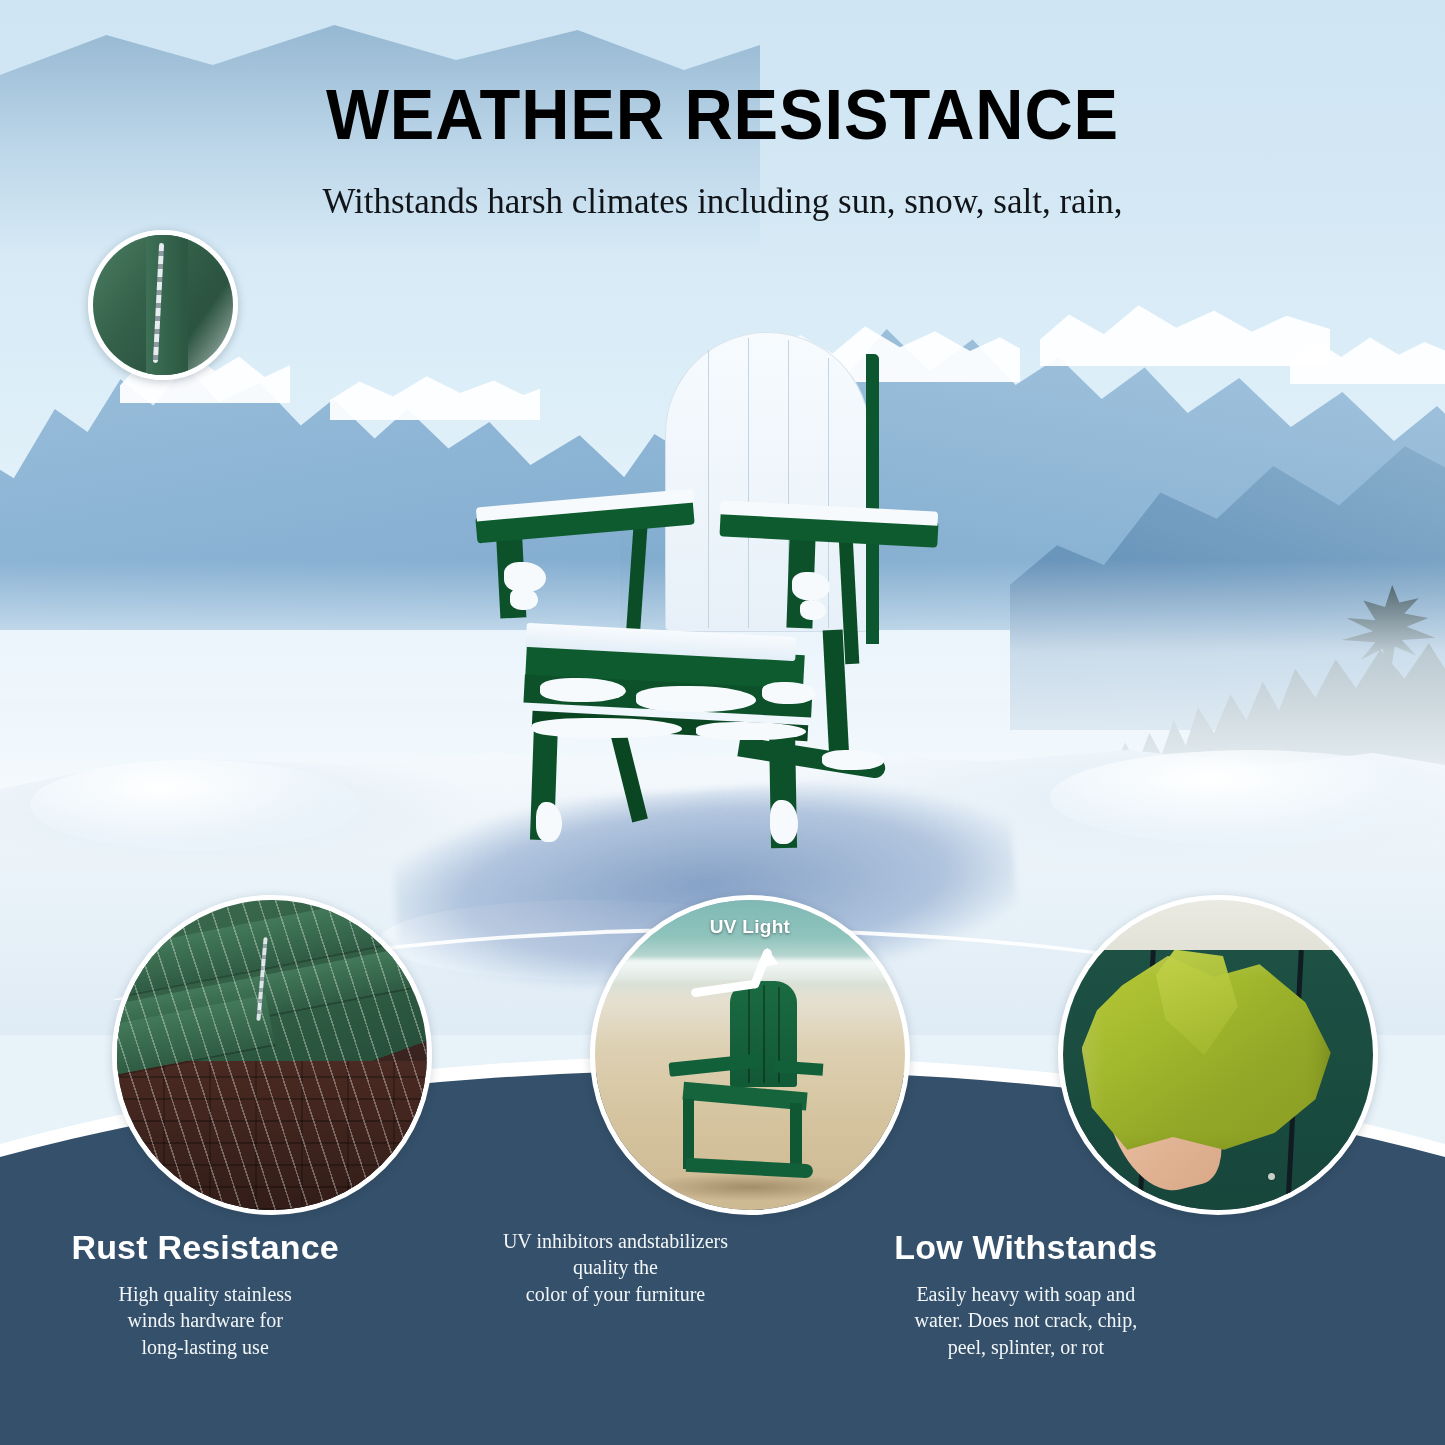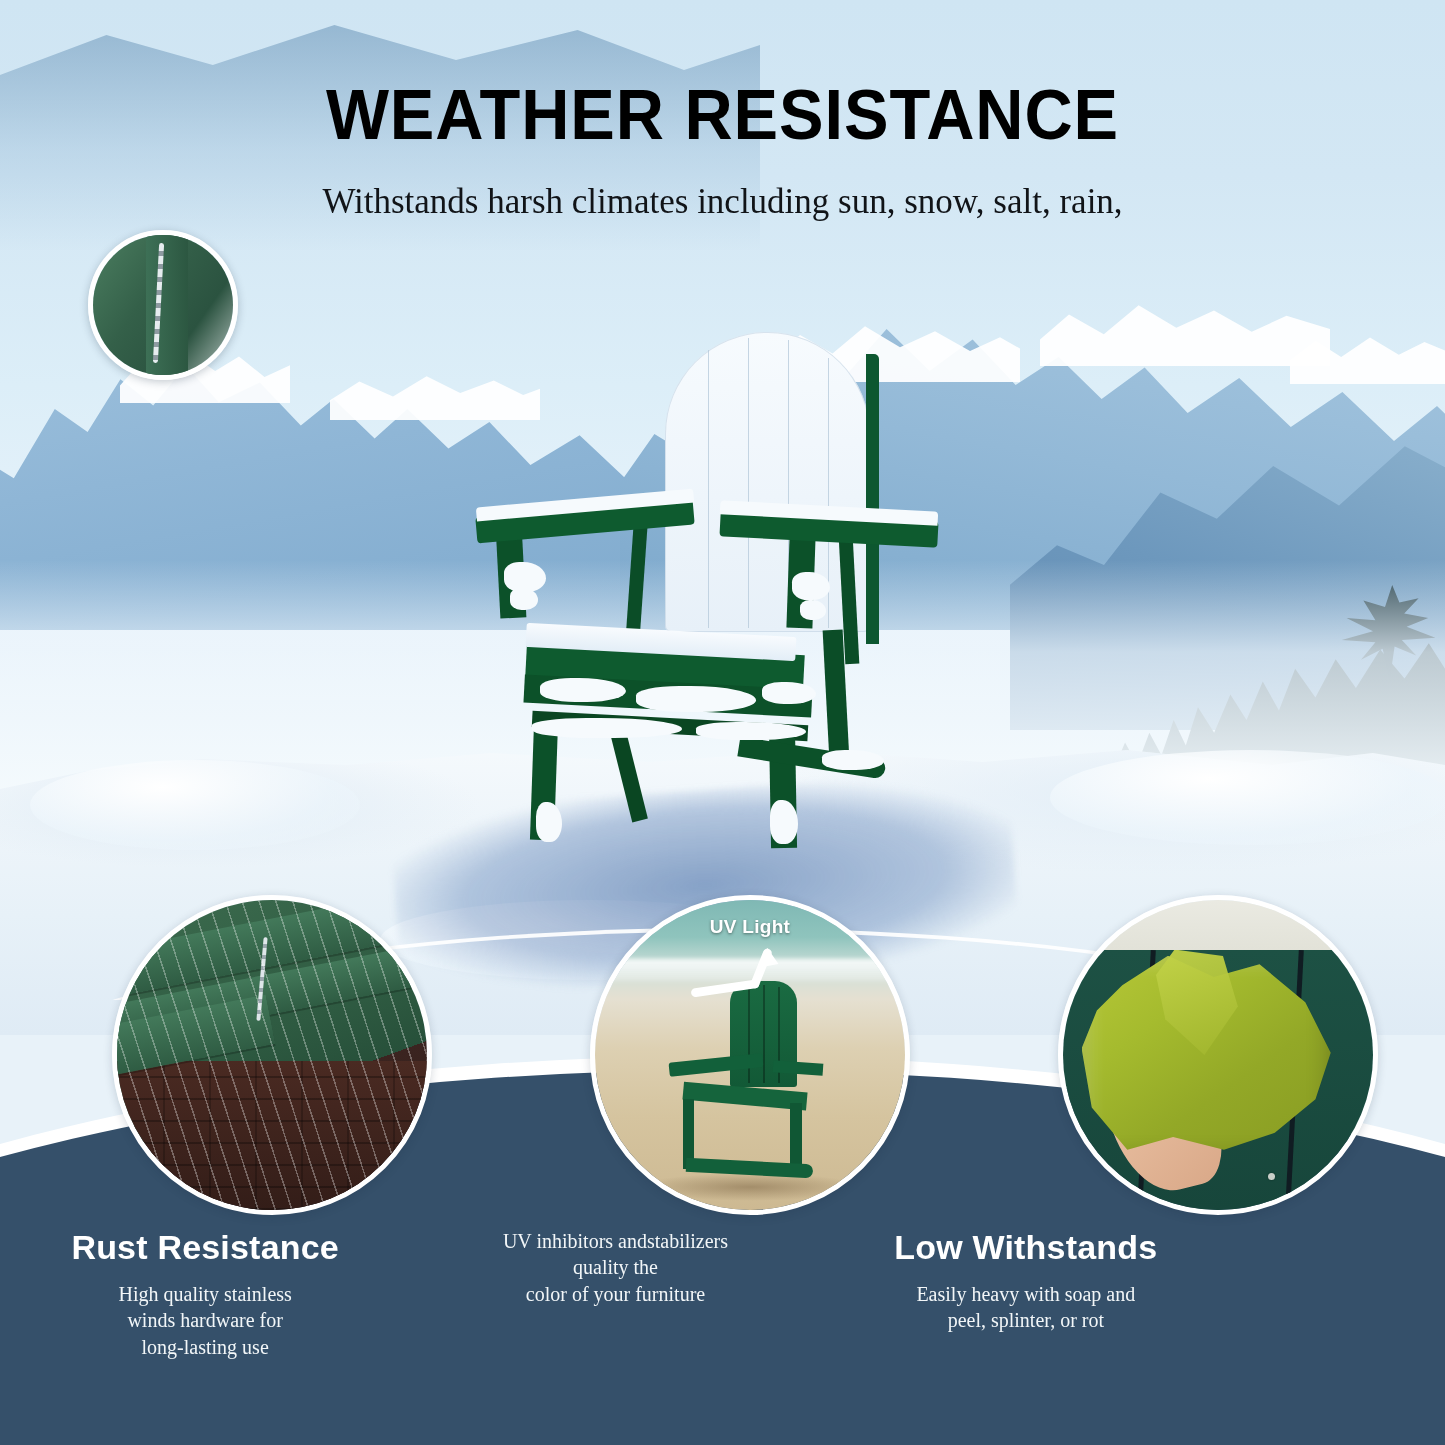--- a/index.html
+++ b/index.html
@@ -515,19 +515,20 @@
         <span>UV inhibitors andstabilizers</span>
         <span>quality the</span>
         <span>color of your furniture</span>
       </div>
     </div>
 
     <div class="feat">
       <div class="feat-title">Low Withstands</div>
       <div class="feat-desc">
         <span>Easily heavy with soap and</span>
+        <span>water. Does not crack, chip,</span>
         <span>peel, splinter, or rot</span>
       </div>
     </div>
 
   </div>
 
 </div>
 
 </body></html>

